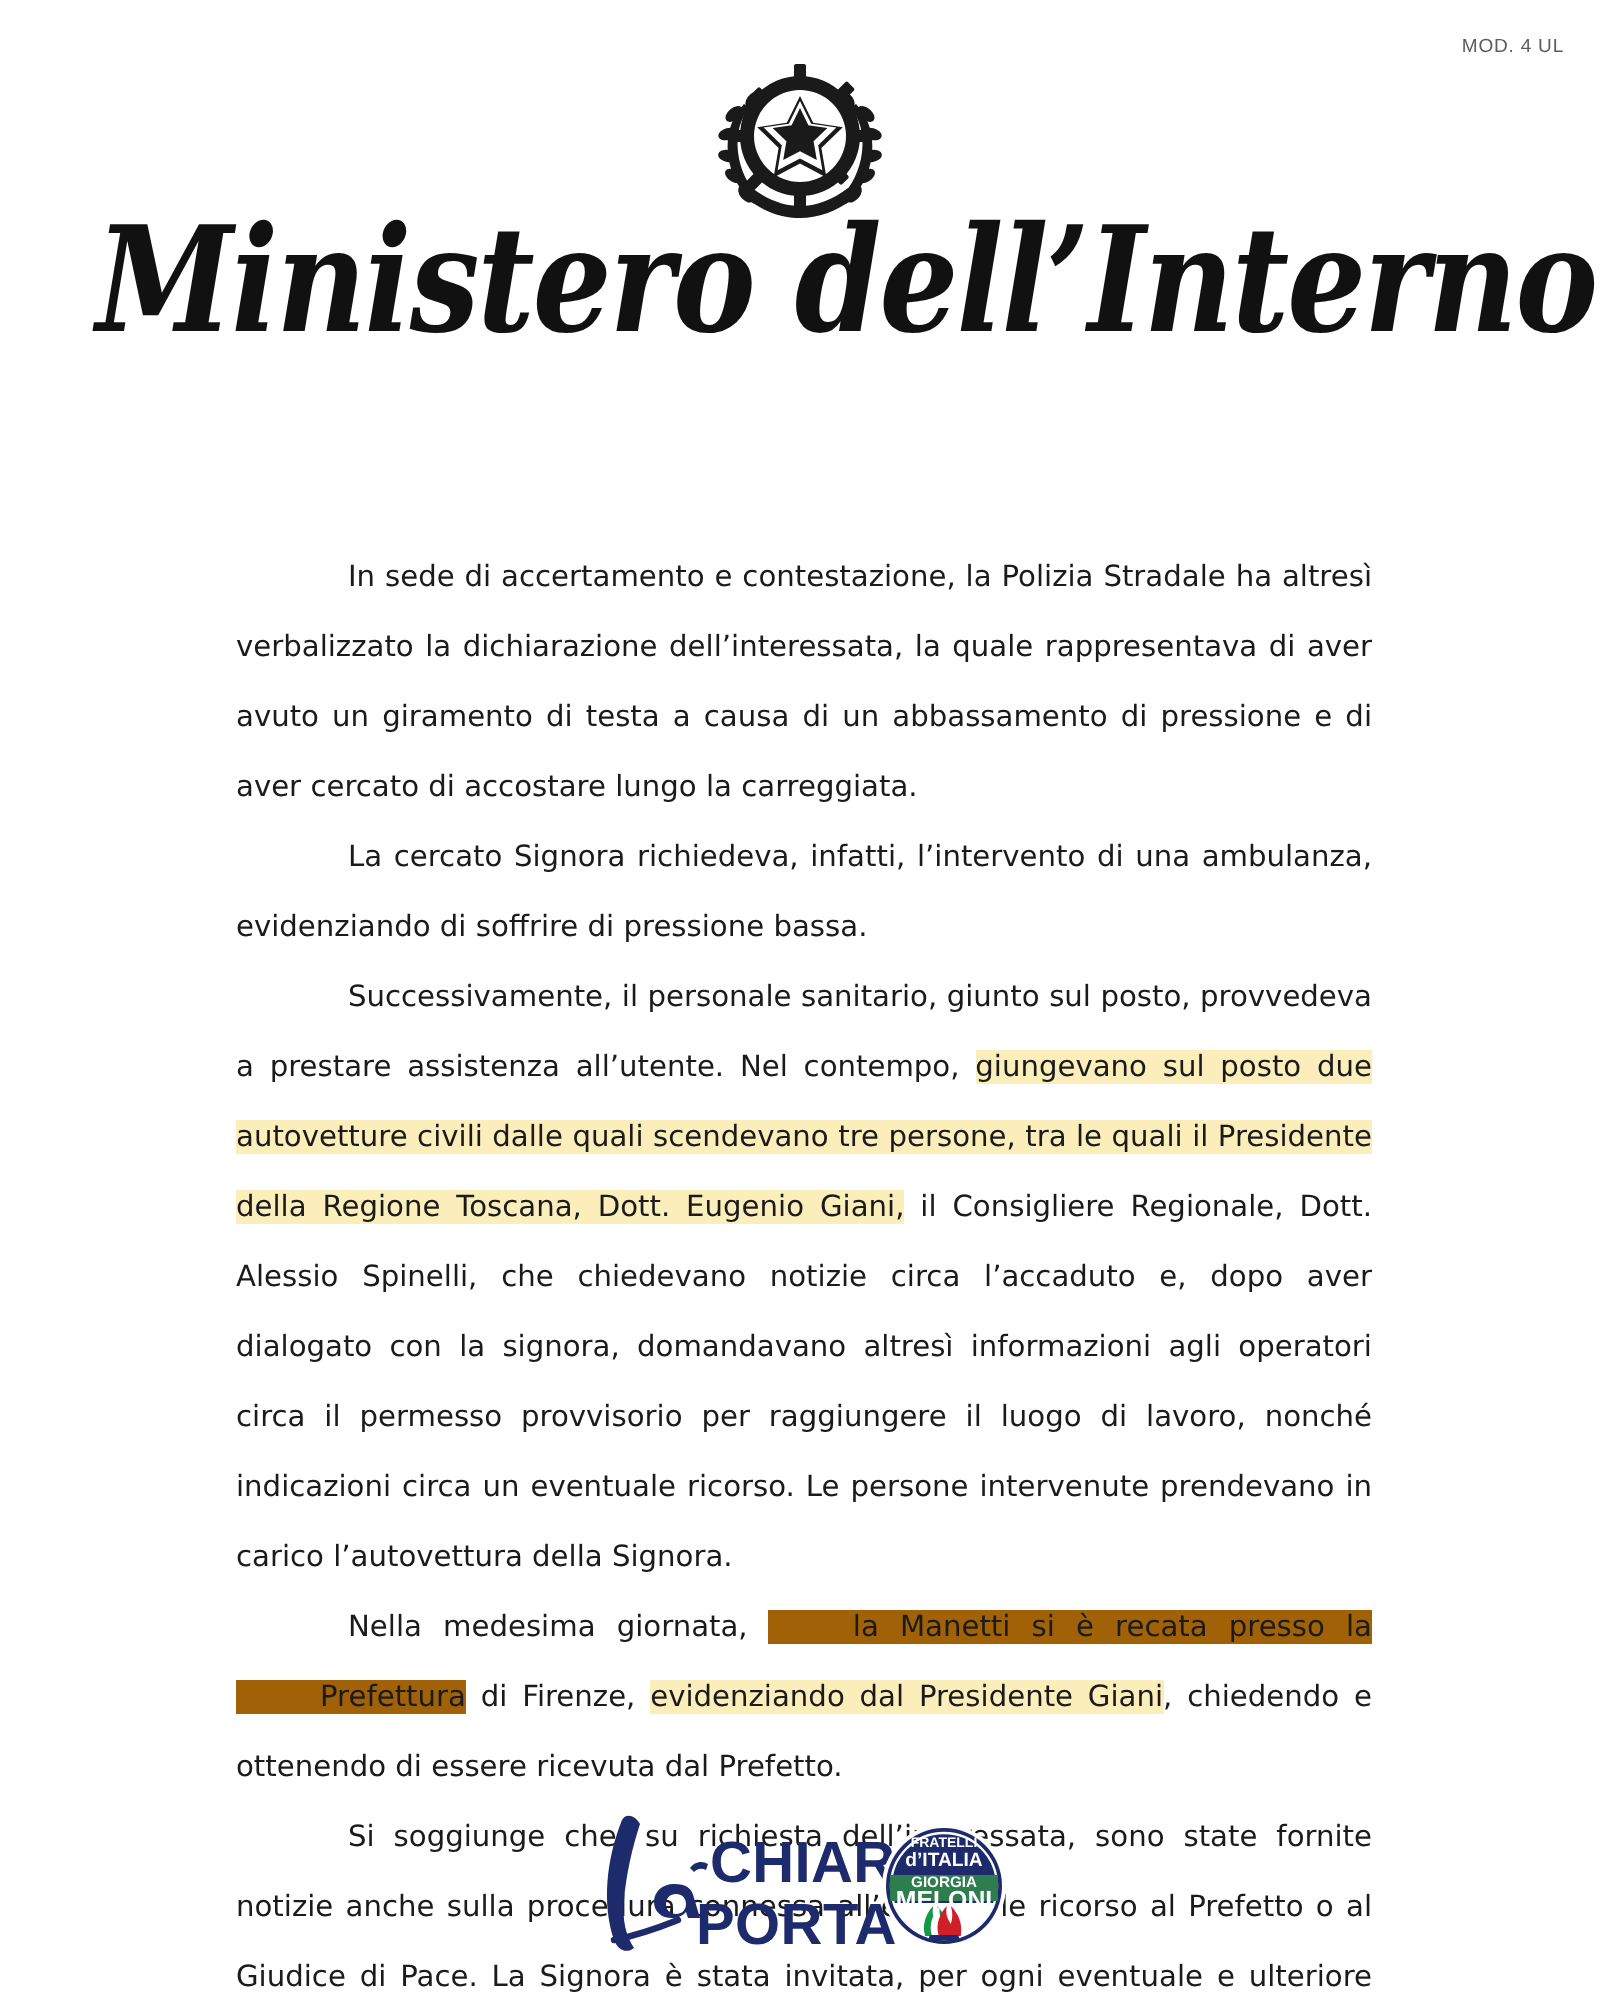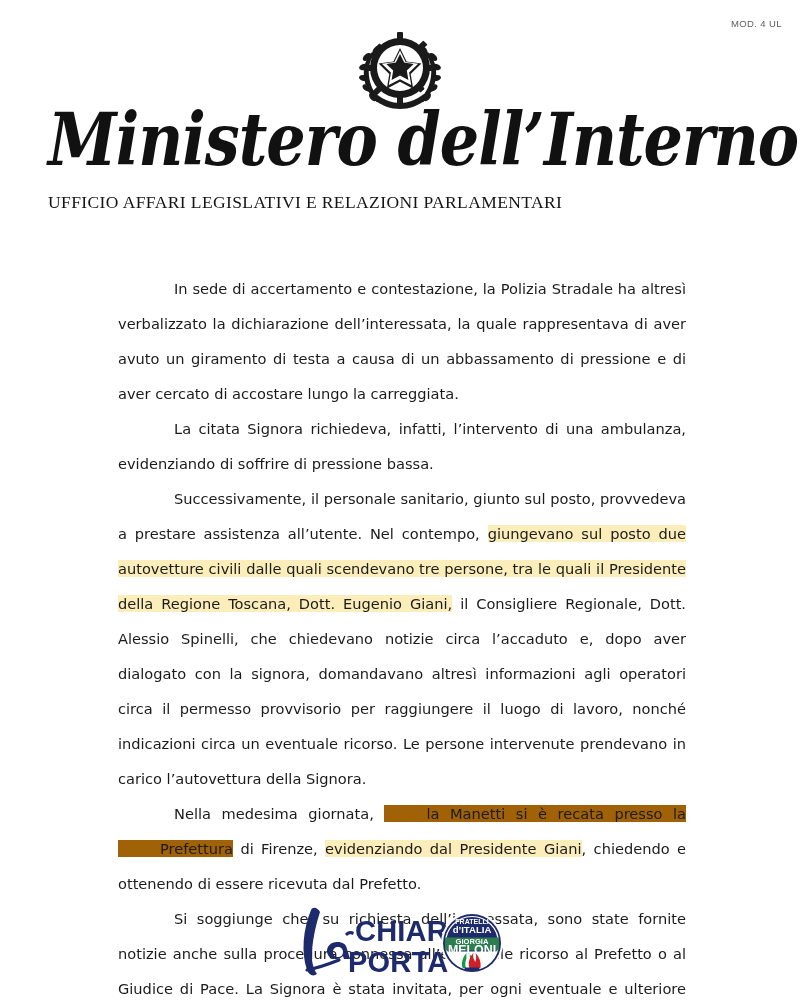--- a/index.html
+++ b/index.html
@@ -168,26 +168,25 @@
 
         <path d="M24 68c8 6 16 9 24 9s16-3 24-9l3 5c-9 7-18 10-27 10s-18-3-27-10z"></path>
       </g>
       <path d="M48 24.5l5.6 11.4 12.6 1.9-9.1 8.8 2.1 12.5L48 53.2 36.8 59.1l2.1-12.5-9.1-8.8 12.6-1.9z" fill="#ffffff"></path>
       <path d="M48 28l4.2 8.6 9.5 1.4-6.9 6.6 1.6 9.4L48 49.6l-8.4 4.4 1.6-9.4-6.9-6.6 9.5-1.4z" fill="#1a1a1a"></path>
     </svg>
   </div>
 
   <div class="masthead">
     <div class="ministry-title">Ministero dell’Interno</div>
-    <div class="office-line1">UFFICIO AFFARI LEGISLATIVI E RELAZIONI PARLAMENTARI</div>
   </div>
 
   <div id="letter-body">
       <p>In sede di accertamento e contestazione, la Polizia Stradale ha altresì verbalizzato la dichiarazione dell’interessata, la quale rappresentava di aver avuto un giramento di testa a causa di un abbassamento di pressione e di aver cercato di accostare lungo la carreggiata.</p>
-      <p>La citata Signora richiedeva, infatti, l’intervento di una ambulanza, evidenziando di soffrire di pressione bassa.</p>
+      <p>La cercato Signora richiedeva, infatti, l’intervento di una ambulanza, evidenziando di soffrire di pressione bassa.</p>
       <p>Successivamente, il personale sanitario, giunto sul posto, provvedeva a prestare assistenza all’utente. Nel contempo, <mark class="hl" style="background: rgb(251, 238, 186);">giungevano sul posto due autovetture civili dalle quali scendevano tre persone, tra le quali il Presidente della Regione Toscana, Dott. Eugenio Giani,</mark> il Consigliere Regionale, Dott. Alessio Spinelli, che chiedevano notizie circa l’accaduto e, dopo aver dialogato con la signora, domandavano altresì informazioni agli operatori circa il permesso provvisorio per raggiungere il luogo di lavoro, nonché indicazioni circa un eventuale ricorso. Le persone intervenute prendevano in carico l’autovettura della Signora.</p>
       <p>Nella medesima giornata, <mark class="hl" style="background: #a16207; padding-left: 42px;">la Manetti si è recata presso la Prefettura</mark> di Firenze, <mark class="hl" style="background: rgb(251, 238, 186);">evidenziando dal Presidente Giani</mark>, chiedendo e ottenendo di essere ricevuta dal Prefetto.</p>
       <p>Si soggiunge che, su richiesta dell’interessata, sono state fornite notizie anche sulla procedura connessa all’eventuale ricorso al Prefetto o al Giudice di Pace. La Signora è stata invitata, per ogni eventuale e ulteriore chiarimento, a interloquire con il competente Ufficio Patenti della Prefettura di Firenze.</p>
     </div>
 
   <div class="footer-logo">
     <svg class="logo-svg" width="214" height="78" viewBox="0 0 214 78" aria-hidden="true">
 
       <path d="M18 6 C10 26 8 48 14 66 C16 71 20 73 24 70 C20 64 18 56 19 46 C20 34 23 20 27 8 C25 4 20 2 18 6 Z" fill="#1d2a6b"></path>
       <path d="M14 66 C24 64 36 60 46 56" stroke="#1d2a6b" stroke-width="3.2" fill="none" stroke-linecap="round"></path>

